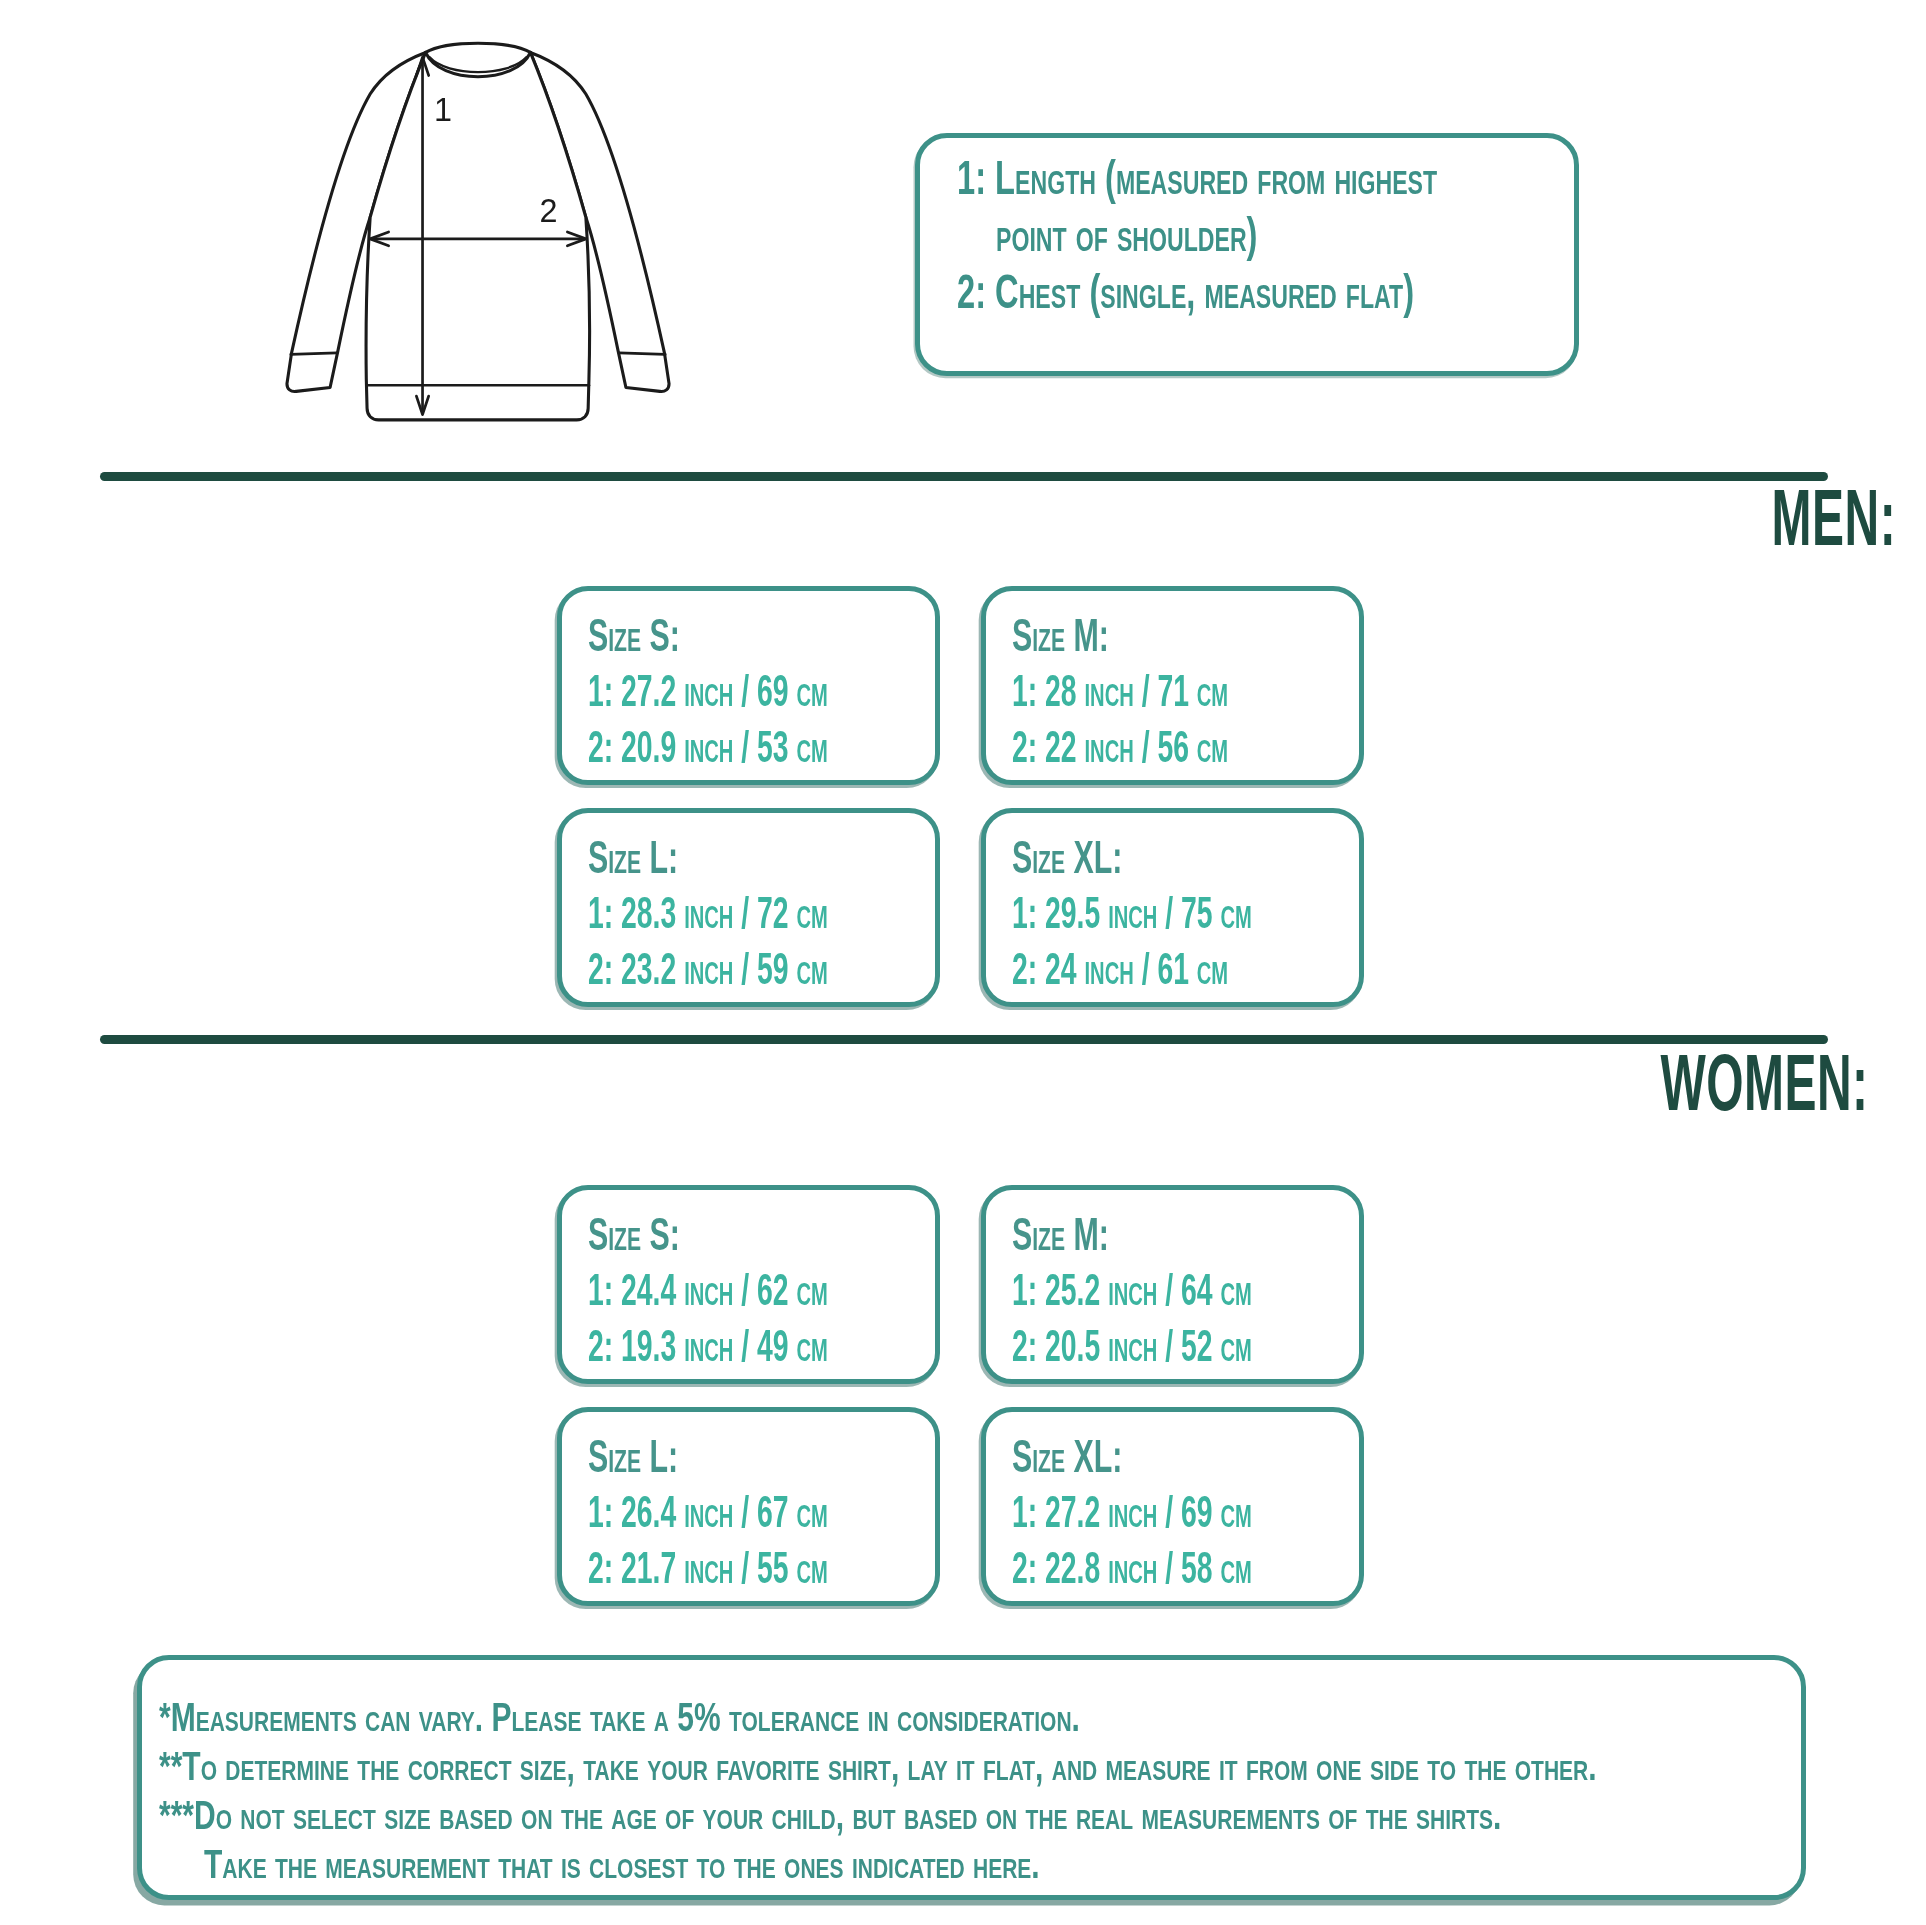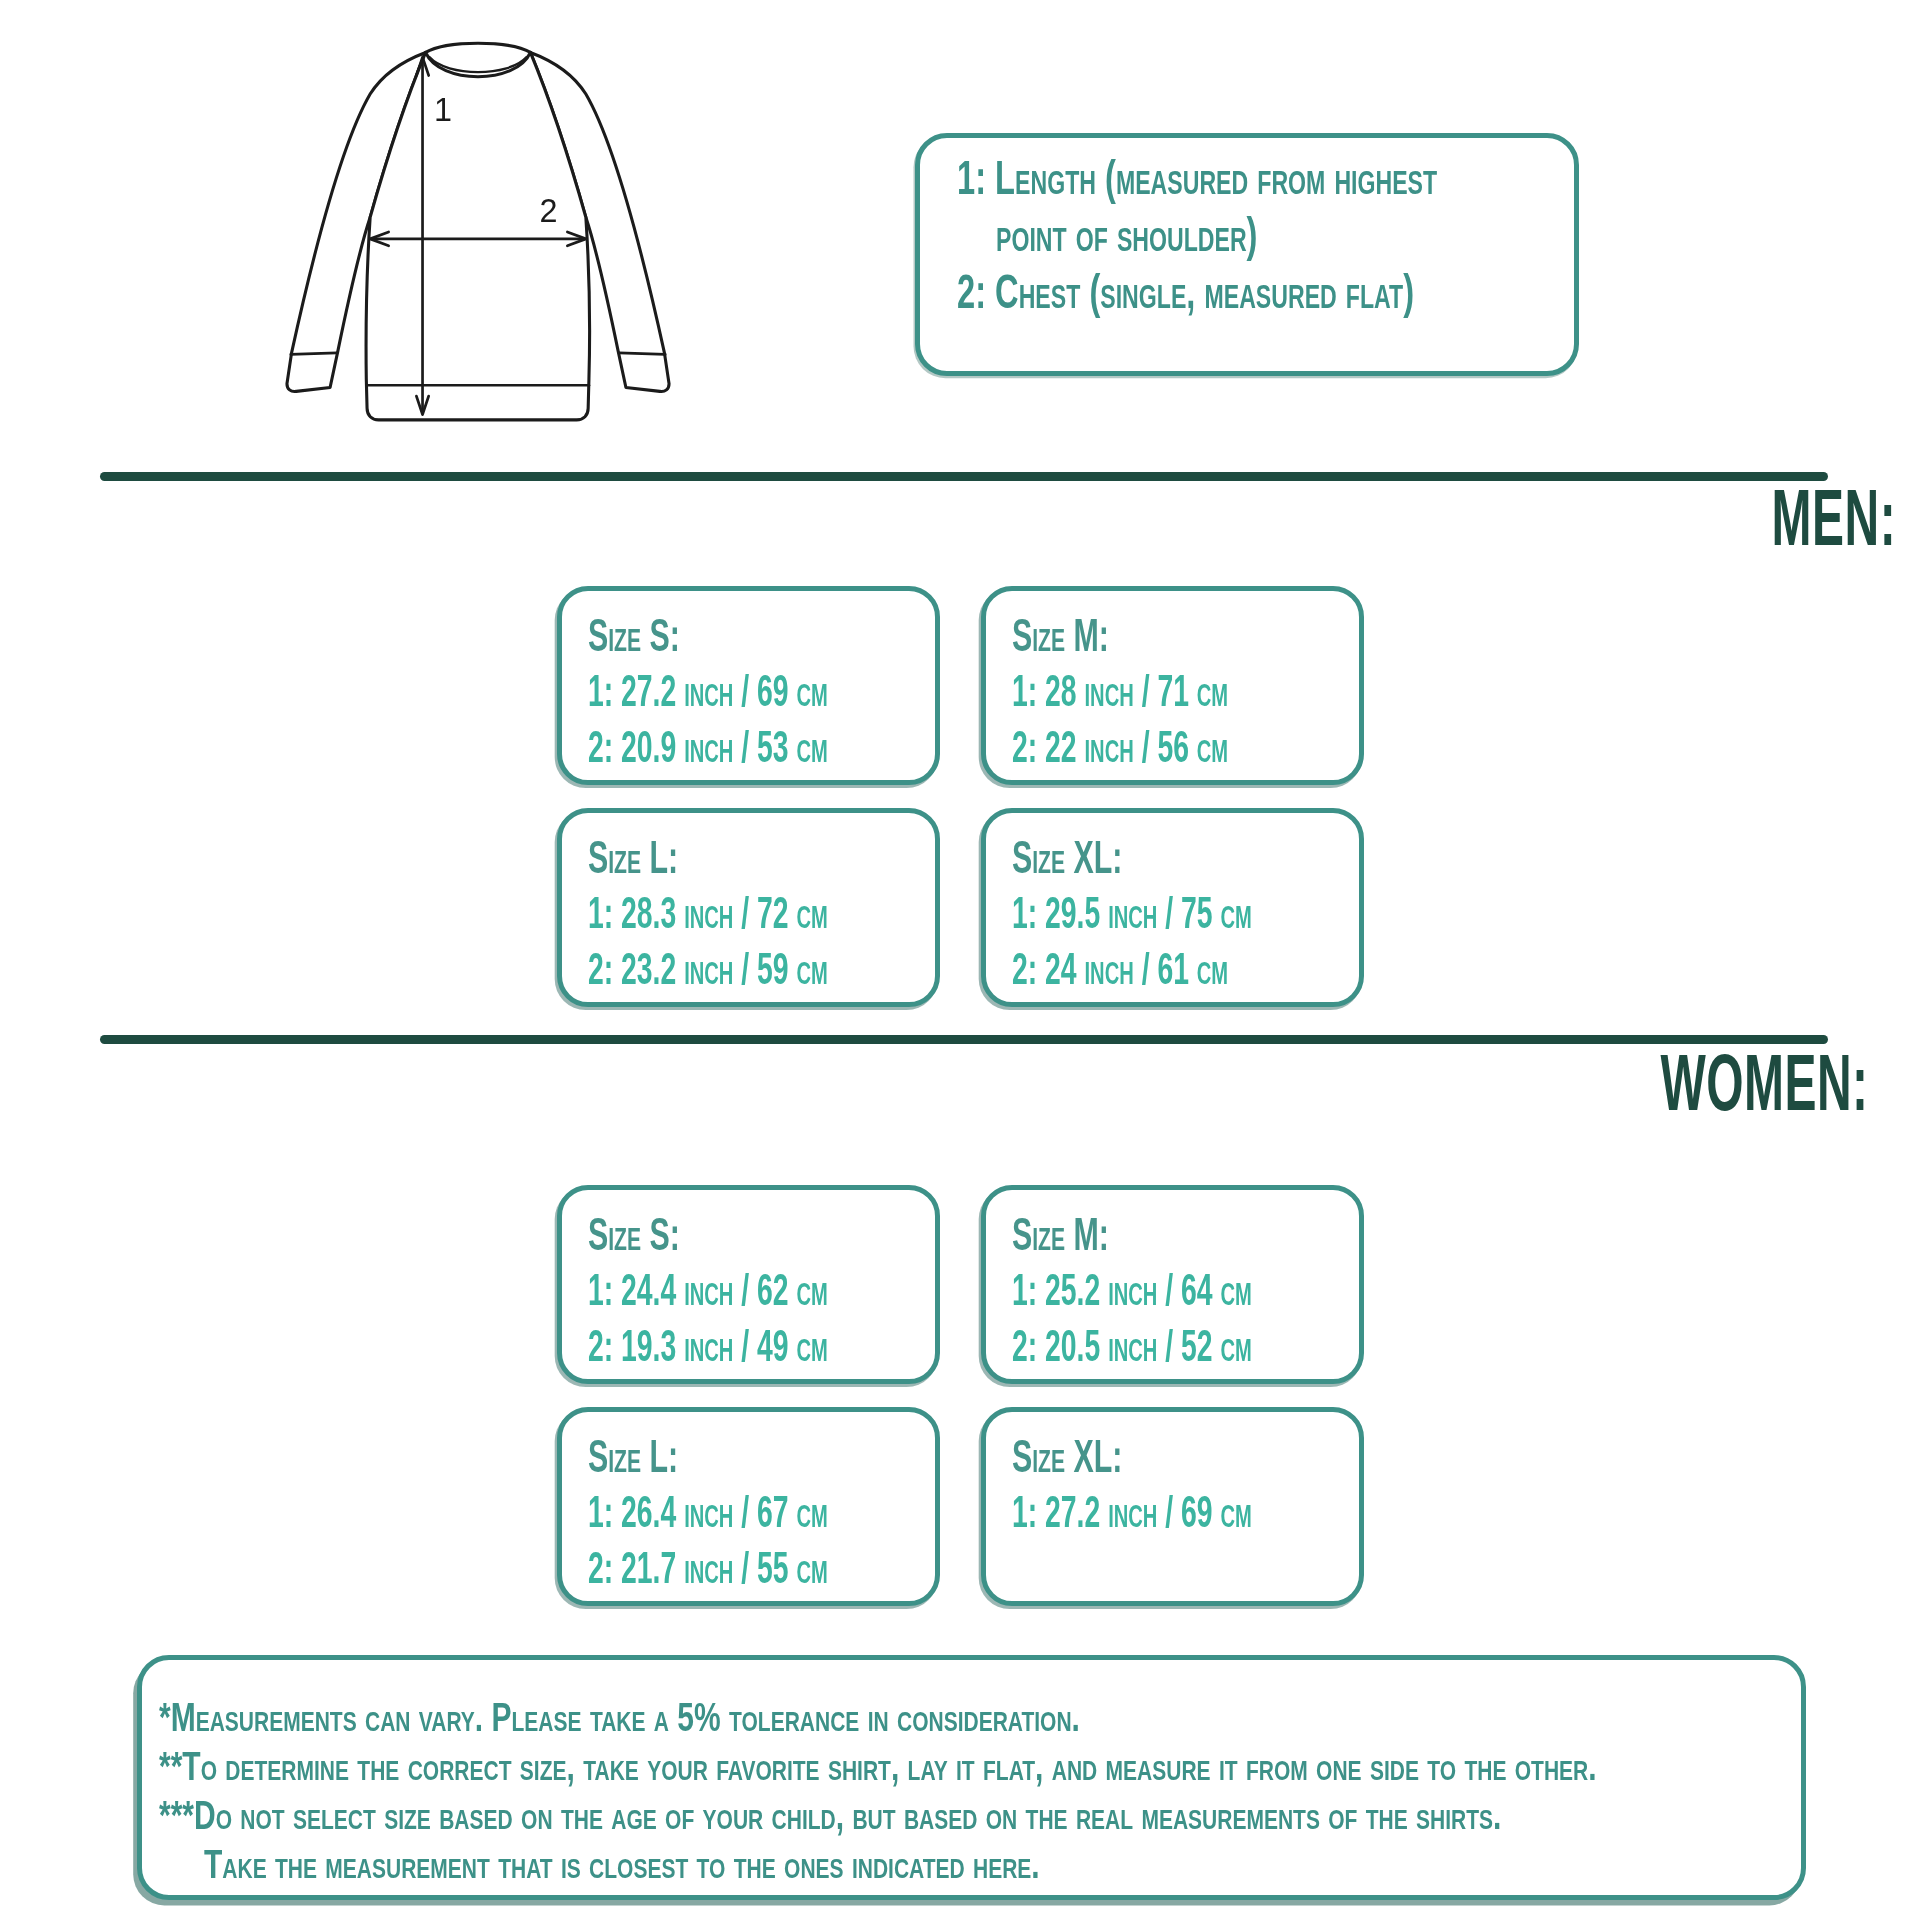--- a/index.html
+++ b/index.html
@@ -216,20 +216,23 @@
           <span class="sc card-line">2: 21.7 inch / 55 cm</span>
         </div>
     </div>
     <div class="card">
       <div class="row-label">
           <span class="sc card-label">Size XL:</span>
         </div>
       <div class="row">
           <span class="sc card-line">1: 27.2 inch / 69 cm</span>
         </div>
+      <div class="row">
+          <span class="sc card-line">2: 22.8 inch / 58 cm</span>
+        </div>
     </div>
   </div>
 
   <div class="footer">
     <div class="note">
       <span class="sc note-text">*Measurements can vary. Please take a 5% tolerance in consideration.</span>
     </div>
     <div class="note">
       <span class="sc note-text">**To determine the correct size, take your favorite shirt, lay it flat, and measure it from one side to the other.</span>
     </div>

